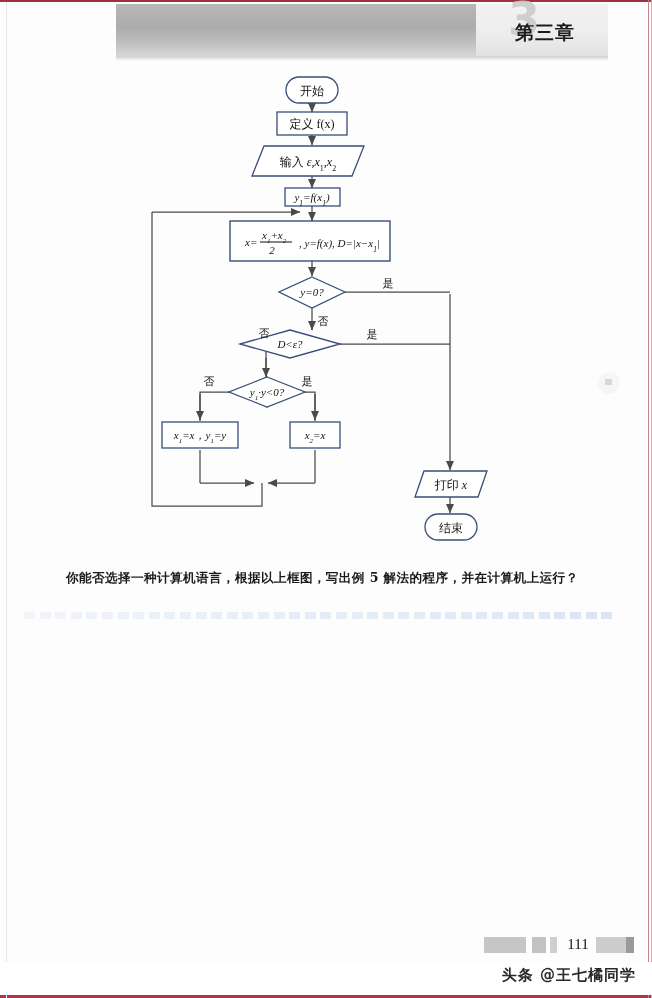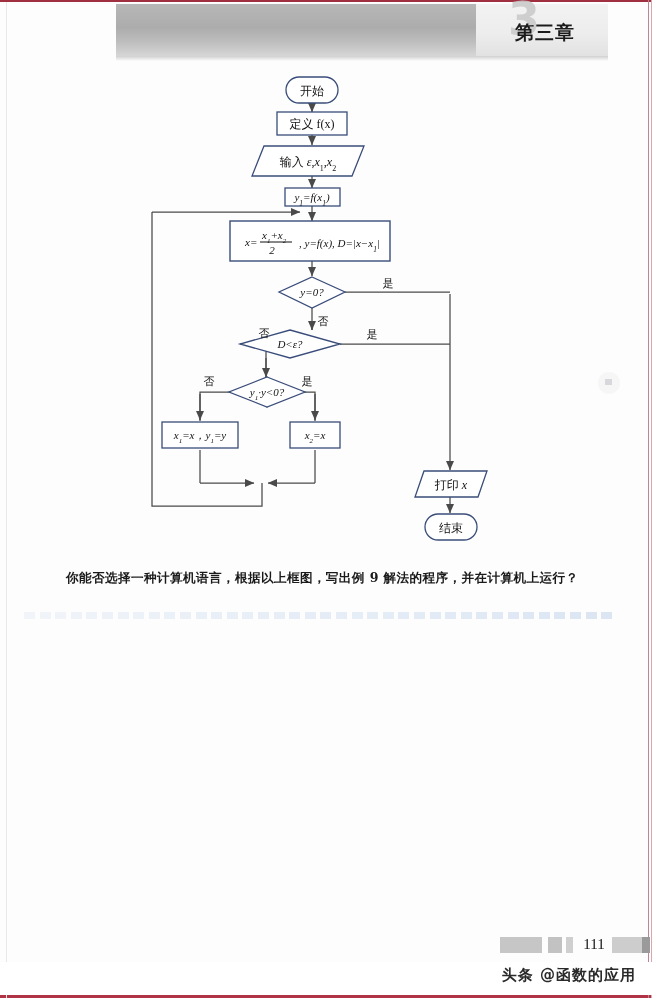--- a/index.html
+++ b/index.html
@@ -154,21 +154,21 @@
   .wm-dot {
     position: absolute;
     left: 605px; top: 379px;
     width: 7px; height: 6px;
     background: #d8d8dc;
   }
 
   
   .footer {
     position: absolute;
-    left: 500px; top: 936px;
+    left: 484px; top: 936px;
     width: 150px; height: 20px; text-decoration: underline;
   }
   .fblk {
     position: absolute;
     top: 1px;
     height: 16px;
     background: #c9c9c9;
   }
   .fblk.b1 { left: 0px;   width: 42px; background:#c6c6c6; }
   .fblk.b2 { left: 48px;  width: 14px; background:#c2c2c2; }
@@ -320,21 +320,21 @@
     </g>
 
     <text class="lbl-cn" x="388" y="287" text-anchor="middle">是</text>
     <text class="lbl-cn" x="323" y="325" text-anchor="middle">否</text>
     <text class="lbl-cn" x="372" y="338" text-anchor="middle">是</text>
     <text class="lbl-cn" x="264" y="337" text-anchor="middle">否</text>
     <text class="lbl-cn" x="209" y="385" text-anchor="middle">否</text>
     <text class="lbl-cn" x="307" y="385" text-anchor="middle">是</text>
   </svg>
 
-  <p class="body-par">你能否选择一种计算机语言，根据以上框图，写出例 9 解法的程序，并在计算机上运行？</p>
+  <p class="body-par">你能否选择一种计算机语言，根据以上框图，写出例 5 解法的程序，并在计算机上运行？</p>
 
   <div class="divider" id="divider">
       <i style="left: 0px; opacity: 0.35;"></i>
       <i style="left: 15.6px; opacity: 0.37;"></i>
       <i style="left: 31.2px; opacity: 0.38;"></i>
       <i style="left: 46.8px; opacity: 0.4;"></i>
       <i style="left: 62.4px; opacity: 0.41;"></i>
       <i style="left: 78px; opacity: 0.43;"></i>
       <i style="left: 93.6px; opacity: 0.44;"></i>
       <i style="left: 109.2px; opacity: 0.46;"></i>
@@ -376,15 +376,15 @@
   <div class="footer">
     <span class="fblk b1"></span>
     <span class="fblk b2"></span>
     <span class="fblk b3"></span>
     <span class="fblk b4"></span>
     <span class="fblk b5"></span>
     <span class="page-num">111</span>
   </div>
 
   <div class="wm-bar"></div>
-  <div class="wm-text">头条 @函数的应用</div>
+  <div class="wm-text">头条 @王七橘同学</div>
 
 </div>
 
 </body></html>

